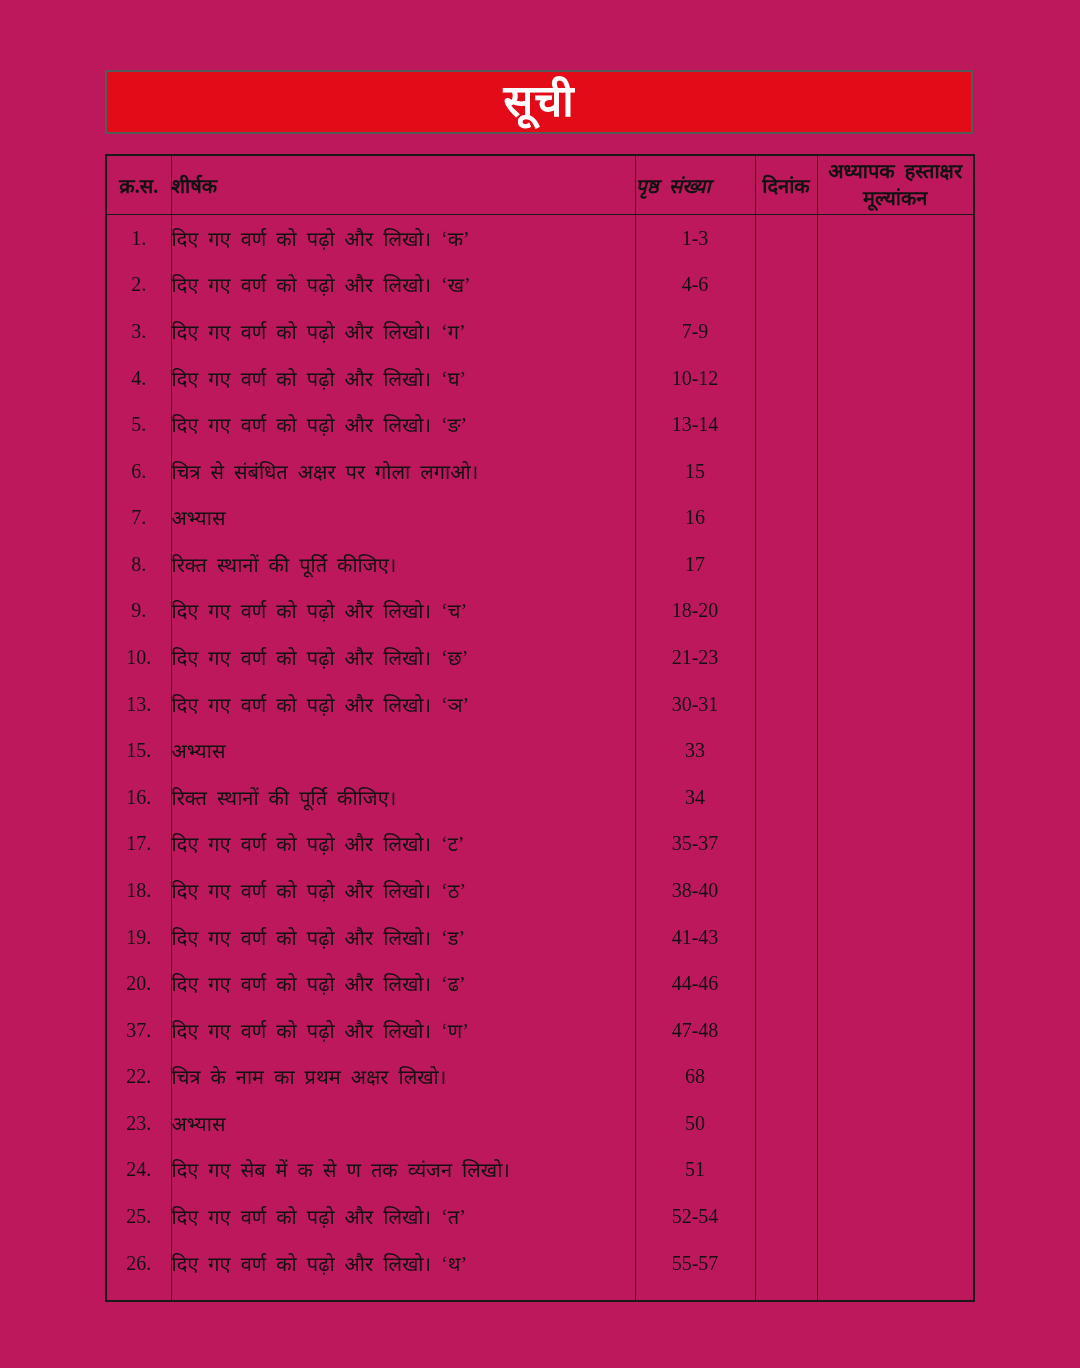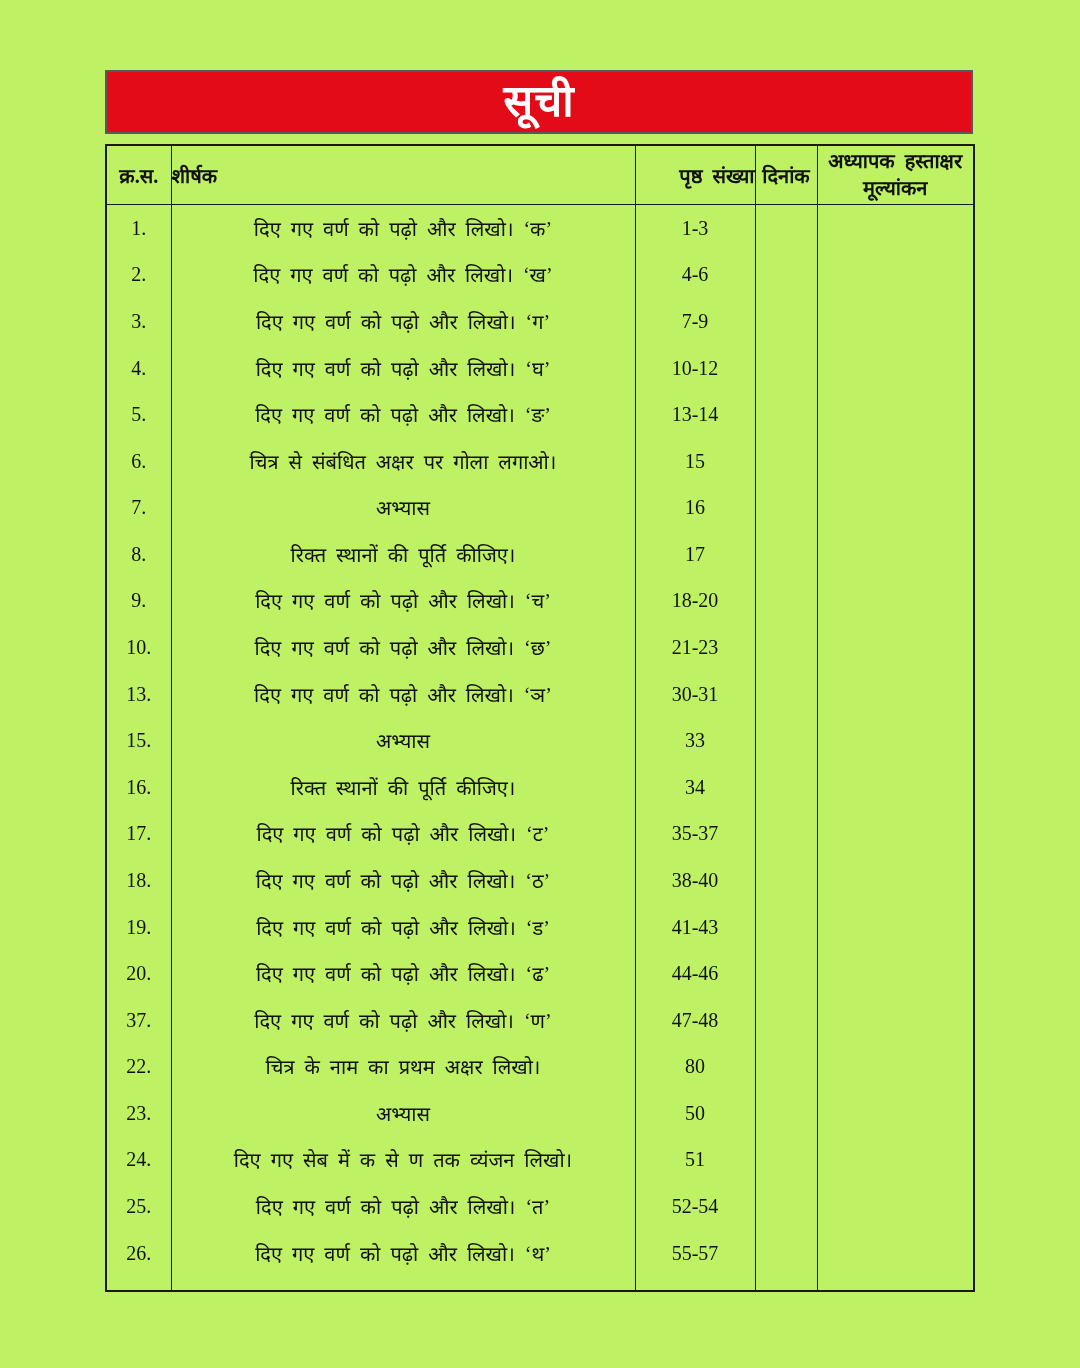--- a/index.html
+++ b/index.html
@@ -4,41 +4,41 @@
 <style>
   :root{
     --banner-red:#e30b17;
     --banner-border:#58595b;
     --line:#1a1a1a;
   }
   html,body{margin:0;padding:0;background:#ffffff;}
   .page{
     position:relative;
     width:1080px;height:1368px;
-    background:#bef264;
+    background:#be185d;
     font-family:"Liberation Serif", serif;
     color:#111;
     overflow:hidden;
   }
   .banner{
     position:absolute;left:105px;top:70px;width:868px;height:64px;
     box-sizing:border-box;
     background:var(--banner-red);
     border:2px solid var(--banner-border);
     display:flex;align-items:center;justify-content:center;
   }
   .banner .title{
     color:#ffffff;
     font-size:44px;
     font-weight:bold;
     line-height:1;
     letter-spacing:1px;
   }
   table.contents{
-    position:absolute;left:105px;top:144px;
+    position:absolute;left:105px;top:154px;
     width:868px;height:1148px;
     border-collapse:collapse;
     table-layout:fixed;
     border:2px solid var(--line);
   }
   table.contents th{
     border:1.5px solid var(--line);
     font-weight:bold;
     font-size:20px;
     padding:0;
@@ -51,25 +51,25 @@
     border-right:1.5px solid var(--line);
     border-top:none;border-bottom:none;
     padding:0;
     font-size:20px;
     height:41.5px;
     vertical-align:middle;
     word-spacing:0.25em;
   }
   th.h-serial{text-align:center;}
   th.h-title{text-align:left;padding-left:35px;margin-top:24px;}
-  th.h-pages{text-align:right;white-space:nowrap;}
+  th.h-pages{text-align:left;white-space:nowrap;font-style:italic;}
   th.h-date{text-align:center;white-space:nowrap;font-size:19px;}
   th.h-teacher{text-align:center;font-size:18px;line-height:1.35;white-space:nowrap;}
   td.c-serial{text-align:center;}
-  td.c-title{text-align:center;padding-left:37px;white-space:nowrap;}
+  td.c-title{text-align:left;padding-left:37px;white-space:nowrap;}
   td.c-pages{text-align:center;}
   tr.spacer td{height:12px;}
 </style>
 </head>
 <body>
 
 <div class="page">
 
   <div class="banner">
     <span class="title">सूची</span>
@@ -218,21 +218,21 @@
         <tr>
           <td class="c-serial">37.</td>
           <td class="c-title">दिए गए वर्ण को पढ़ो और लिखो। ‘ण’</td>
           <td class="c-pages">47-48</td>
           <td class="c-date"></td>
           <td class="c-eval"></td>
         </tr>
         <tr>
           <td class="c-serial">22.</td>
           <td class="c-title">चित्र के नाम का प्रथम अक्षर लिखो।</td>
-          <td class="c-pages">80</td>
+          <td class="c-pages">68</td>
           <td class="c-date"></td>
           <td class="c-eval"></td>
         </tr>
         <tr>
           <td class="c-serial">23.</td>
           <td class="c-title">अभ्यास</td>
           <td class="c-pages">50</td>
           <td class="c-date"></td>
           <td class="c-eval"></td>
         </tr>

